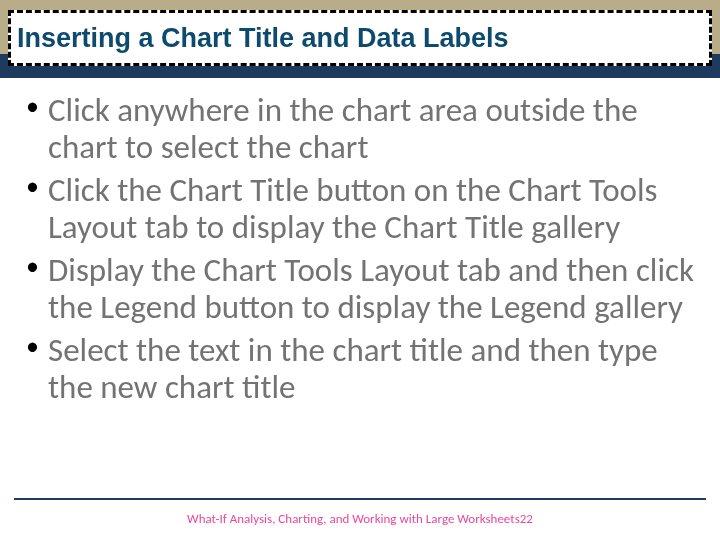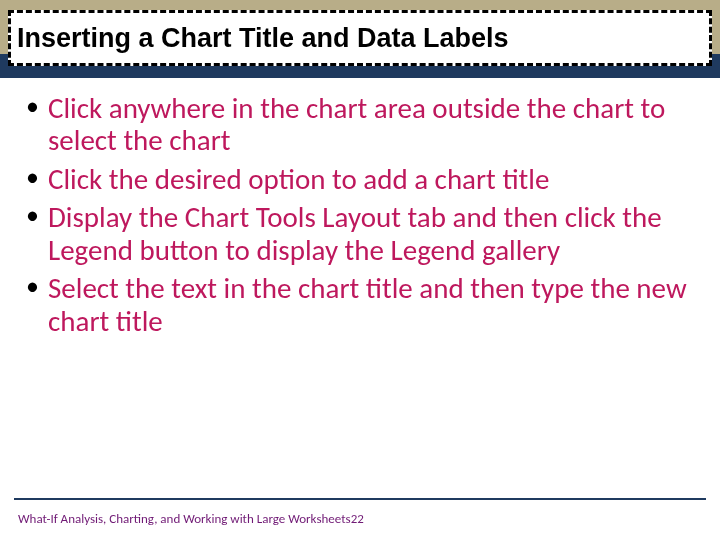--- a/index.html
+++ b/index.html
@@ -30,39 +30,39 @@
     height: 56px;
     background: #ffffff;
     border: 3px dashed #000;
     display: flex;
     align-items: center;
     padding-left: 6px;
   }
   .title-text {
     font-weight: bold;
     font-size: 27px;
-    color: #000000;
+    color: #0c4a6e;
     font-family: Arial, sans-serif;
   }
   .content {
     position: absolute;
     top: 92px;
     left: 20px;
     right: 24px;
     bottom: 56px;
   }
   .content ul {
     list-style: none;
   }
   .content li {
     position: relative;
     padding-left: 28px;
-    font-size: 29px;
+    font-size: 33px;
     line-height: 1.12;
-    color: #be185d;
+    color: #737373;
     margin-bottom: 6px;
   }
   .content li::before {
     content: "•";
     position: absolute;
     left: 6px;
     top: 0;
     font-size: 26px;
     color: #000;
   }
@@ -73,42 +73,42 @@
     bottom: 40px;
     height: 2px;
     background: #1f3a5f;
   }
   .footer {
     position: absolute;
     bottom: 14px;
     left: 18px;
     right: 18px;
     display: flex;
-    justify-content: flex-start;
+    justify-content: center;
     align-items: center;
     font-size: 13px;
-    color: #701a75;
+    color: #ec4899;
     font-family: Calibri, Arial, sans-serif;
   }
 </style>
 </head>
 <body>
 
 <div class="slide">
   <div class="top-band"></div>
   <div class="bottom-of-top"></div>
 
   <div class="title-box">
     <div class="title-text">Inserting a Chart Title and Data Labels</div>
   </div>
 
   <div class="content">
     <ul>
       <li>Click anywhere in the chart area outside the chart to select the chart</li>
-      <li>Click the desired option to add a chart title</li>
+      <li>Click the Chart Title button on the Chart Tools Layout tab to display the Chart Title gallery</li>
       <li>Display the Chart Tools Layout tab and then click the Legend button to display the Legend gallery</li>
       <li>Select the text in the chart title and then type the new chart title</li>
     </ul>
   </div>
 
   <div class="footer-line"></div>
   <div class="footer">
     <span>What-If Analysis, Charting, and Working with Large Worksheets</span>
     <span>22</span>
   </div>

